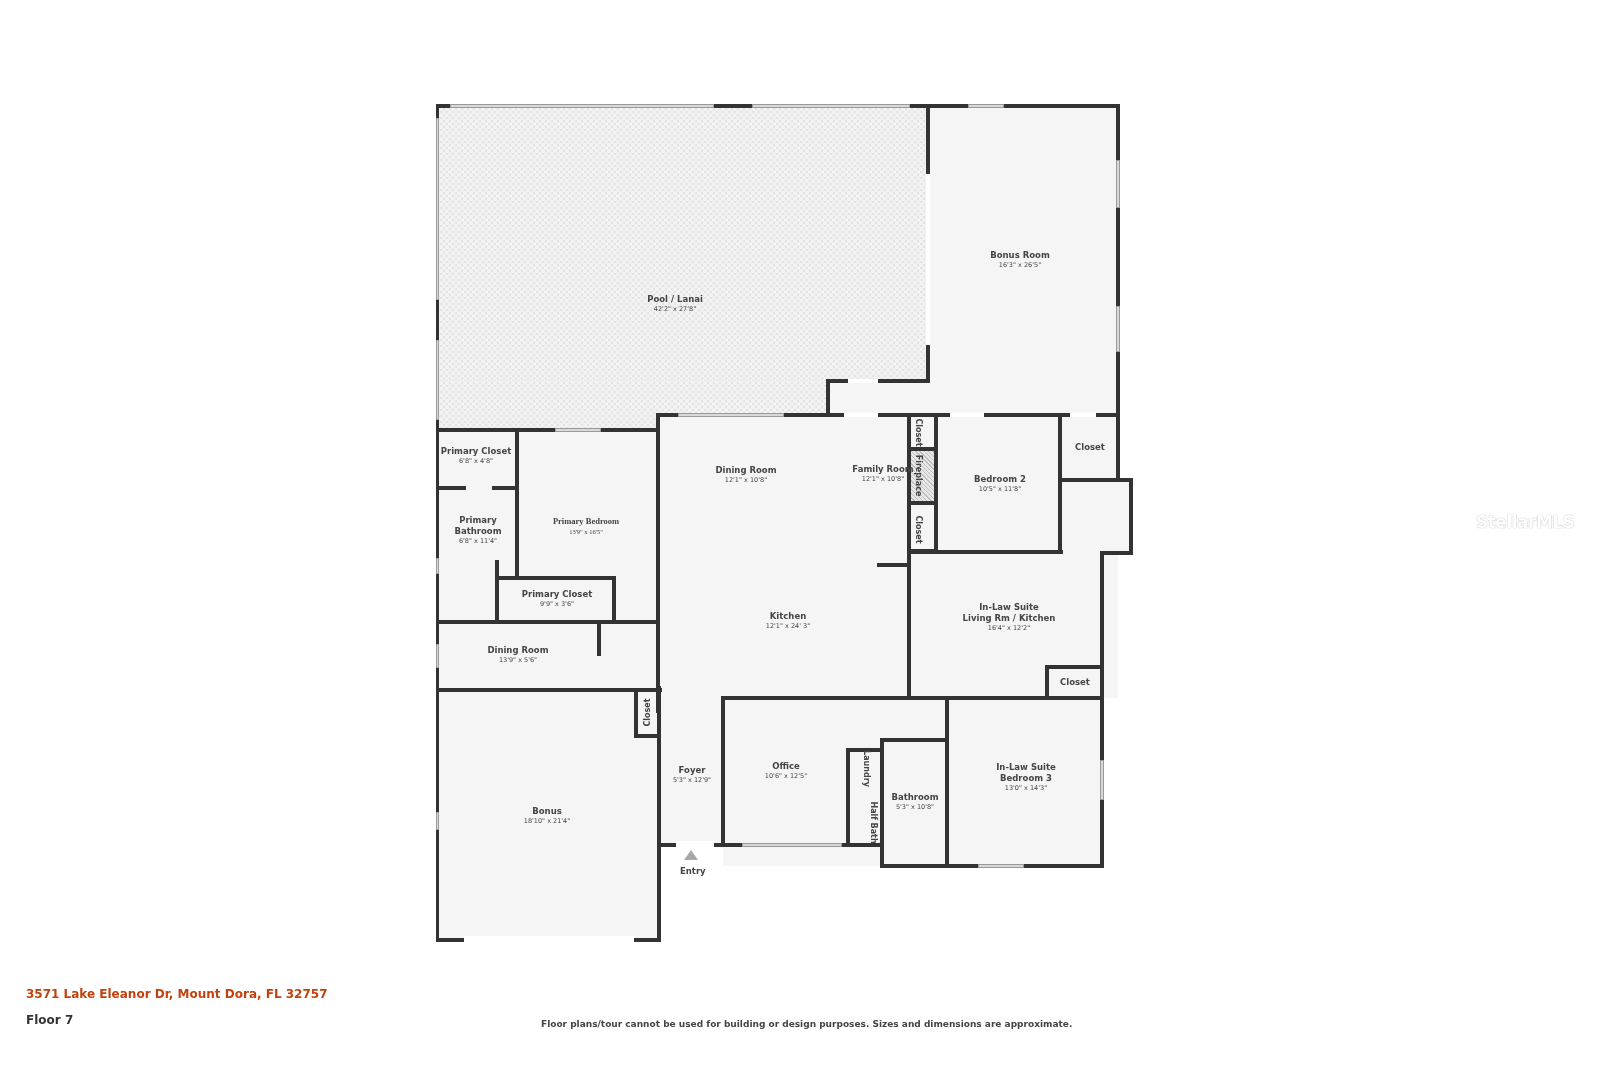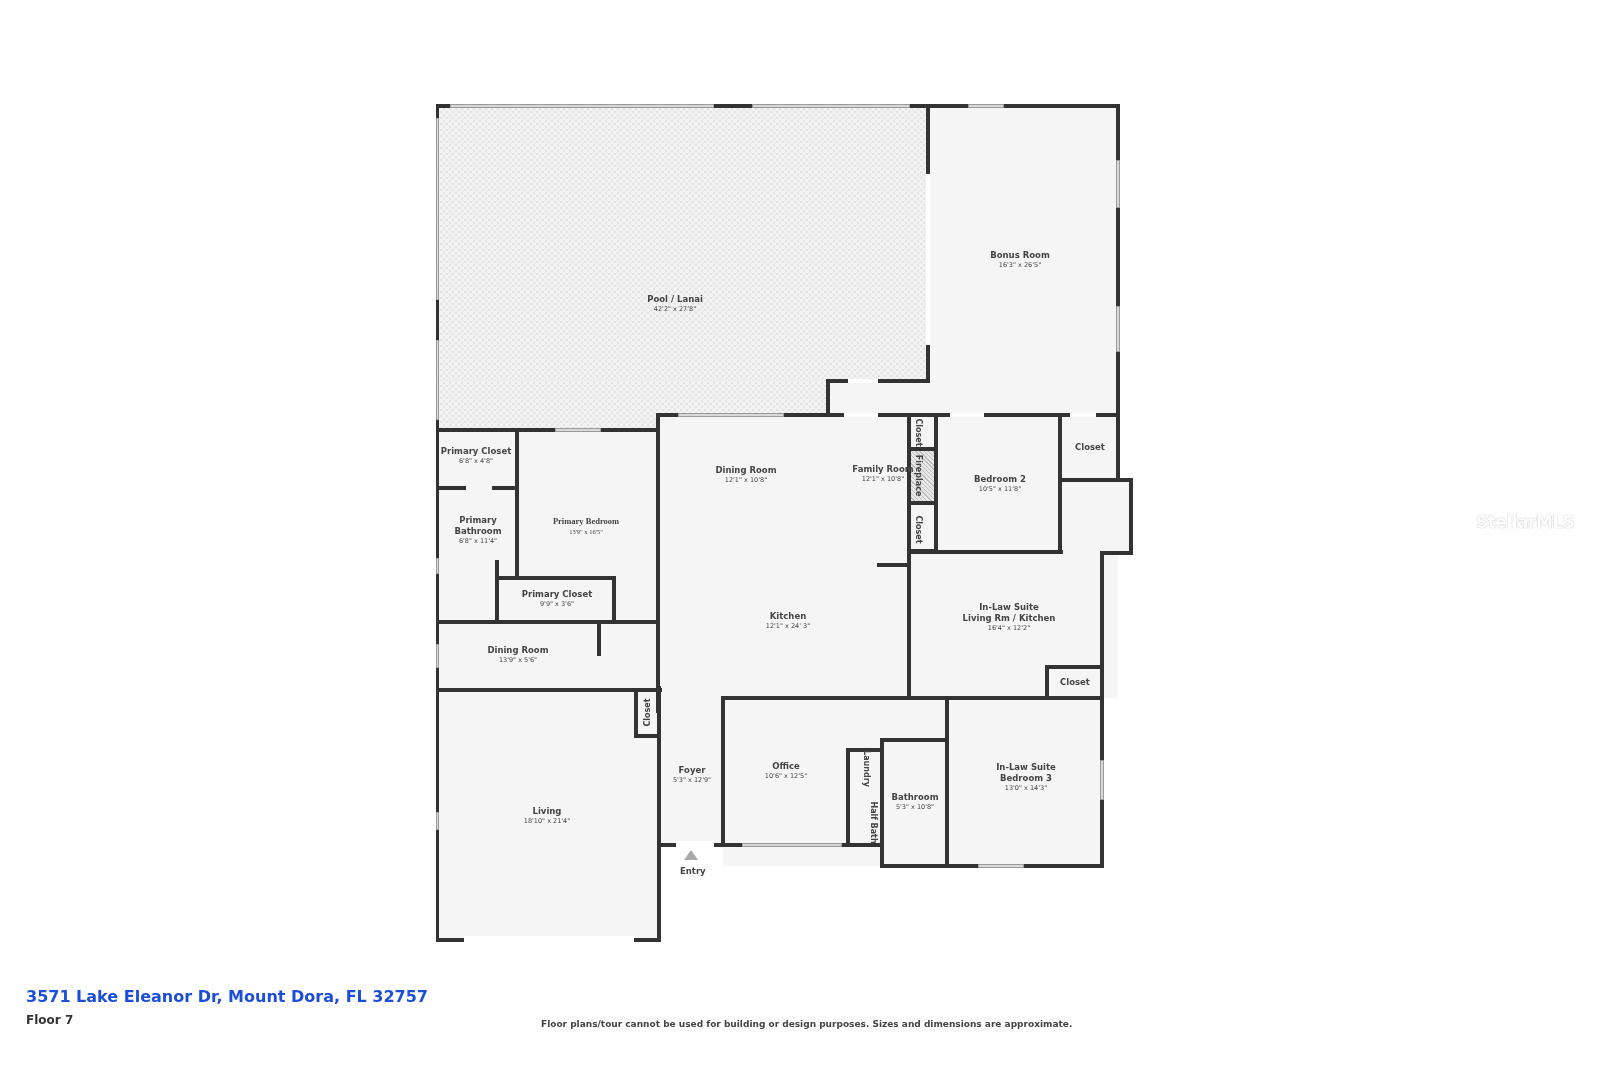--- a/index.html
+++ b/index.html
@@ -10,21 +10,21 @@
     background-image: radial-gradient(circle at 3px 3px, transparent 2px, #dcdcdc 2.4px, transparent 3px);
     background-size:6px 6px; }
   .wall { position:absolute; background:#333333; }
   .win { position:absolute; background:#d8d8d8; border:1px solid #9a9a9a; box-sizing:border-box; }
   .door { position:absolute; background:#ffffff; }
   .label { position:absolute; transform:translate(-50%, -50%); text-align:center; white-space:nowrap; }
   .label .n { font-size:8.5px; font-weight:bold; color:#444; line-height:11px; }
   .label .d { font-size:6.5px; color:#444; line-height:9px; }
   .vlabel { position:absolute; font-size:8px; font-weight:bold; color:#444; white-space:nowrap; transform-origin:center; }
   .hatch { position:absolute; background: repeating-linear-gradient(45deg, #e8e8e8 0 2px, #bdbdbd 2px 3px); }
-  .footer-addr { position:absolute; left:26px; top:987px; font-size:16px; font-weight:bold; color:#1d4ed8; }
+  .footer-addr { position:absolute; left:26px; top:987px; font-size:12px; font-weight:bold; color:#c2410c; }
   .footer-floor { position:absolute; left:26px; top:1013px; font-size:12px; font-weight:bold; color:#333; }
   .disclaimer { position:absolute; left:541px; top:1019px; font-size:9px; font-weight:bold; color:#444; }
   .watermark { position:absolute; left:1476px; top:512px; font-size:17px; font-weight:bold; color:#ffffff; letter-spacing:-0.5px;
     text-shadow: 0 0 1px #bdbdbd, 0 0 1px #bdbdbd; }
   .entry-arrow { position:absolute; left:684px; top:850px; width:0; height:0; border-left:7px solid transparent; border-right:7px solid transparent; border-bottom:10px solid #a8a8a8; }
   .entry-label { position:absolute; left:680px; top:866px; font-size:8.5px; font-weight:bold; color:#444; }
 </style>
 </head>
 <body>
 
@@ -171,21 +171,21 @@
   </div>
   <div class="label" style="left:1009px;top:617px;">
     <div class="n">In-Law Suite</div>
     <div class="n">Living Rm / Kitchen</div>
     <div class="d">16'4" x 12'2"</div>
   </div>
   <div class="label" style="left:1075px;top:682px;">
     <div class="n">Closet</div>
   </div>
   <div class="label" style="left:547px;top:816px;">
-    <div class="n">Living</div>
+    <div class="n">Bonus</div>
     <div class="d">18'10" x 21'4"</div>
   </div>
   <div class="vlabel" style="left:633px;top:708px;transform:rotate(-90deg);">Closet</div>
   <div class="label" style="left:692px;top:775px;">
     <div class="n">Foyer</div>
     <div class="d">5'3" x 12'9"</div>
   </div>
   <div class="label" style="left:786px;top:771px;">
     <div class="n">Office</div>
     <div class="d">10'6" x 12'5"</div>

